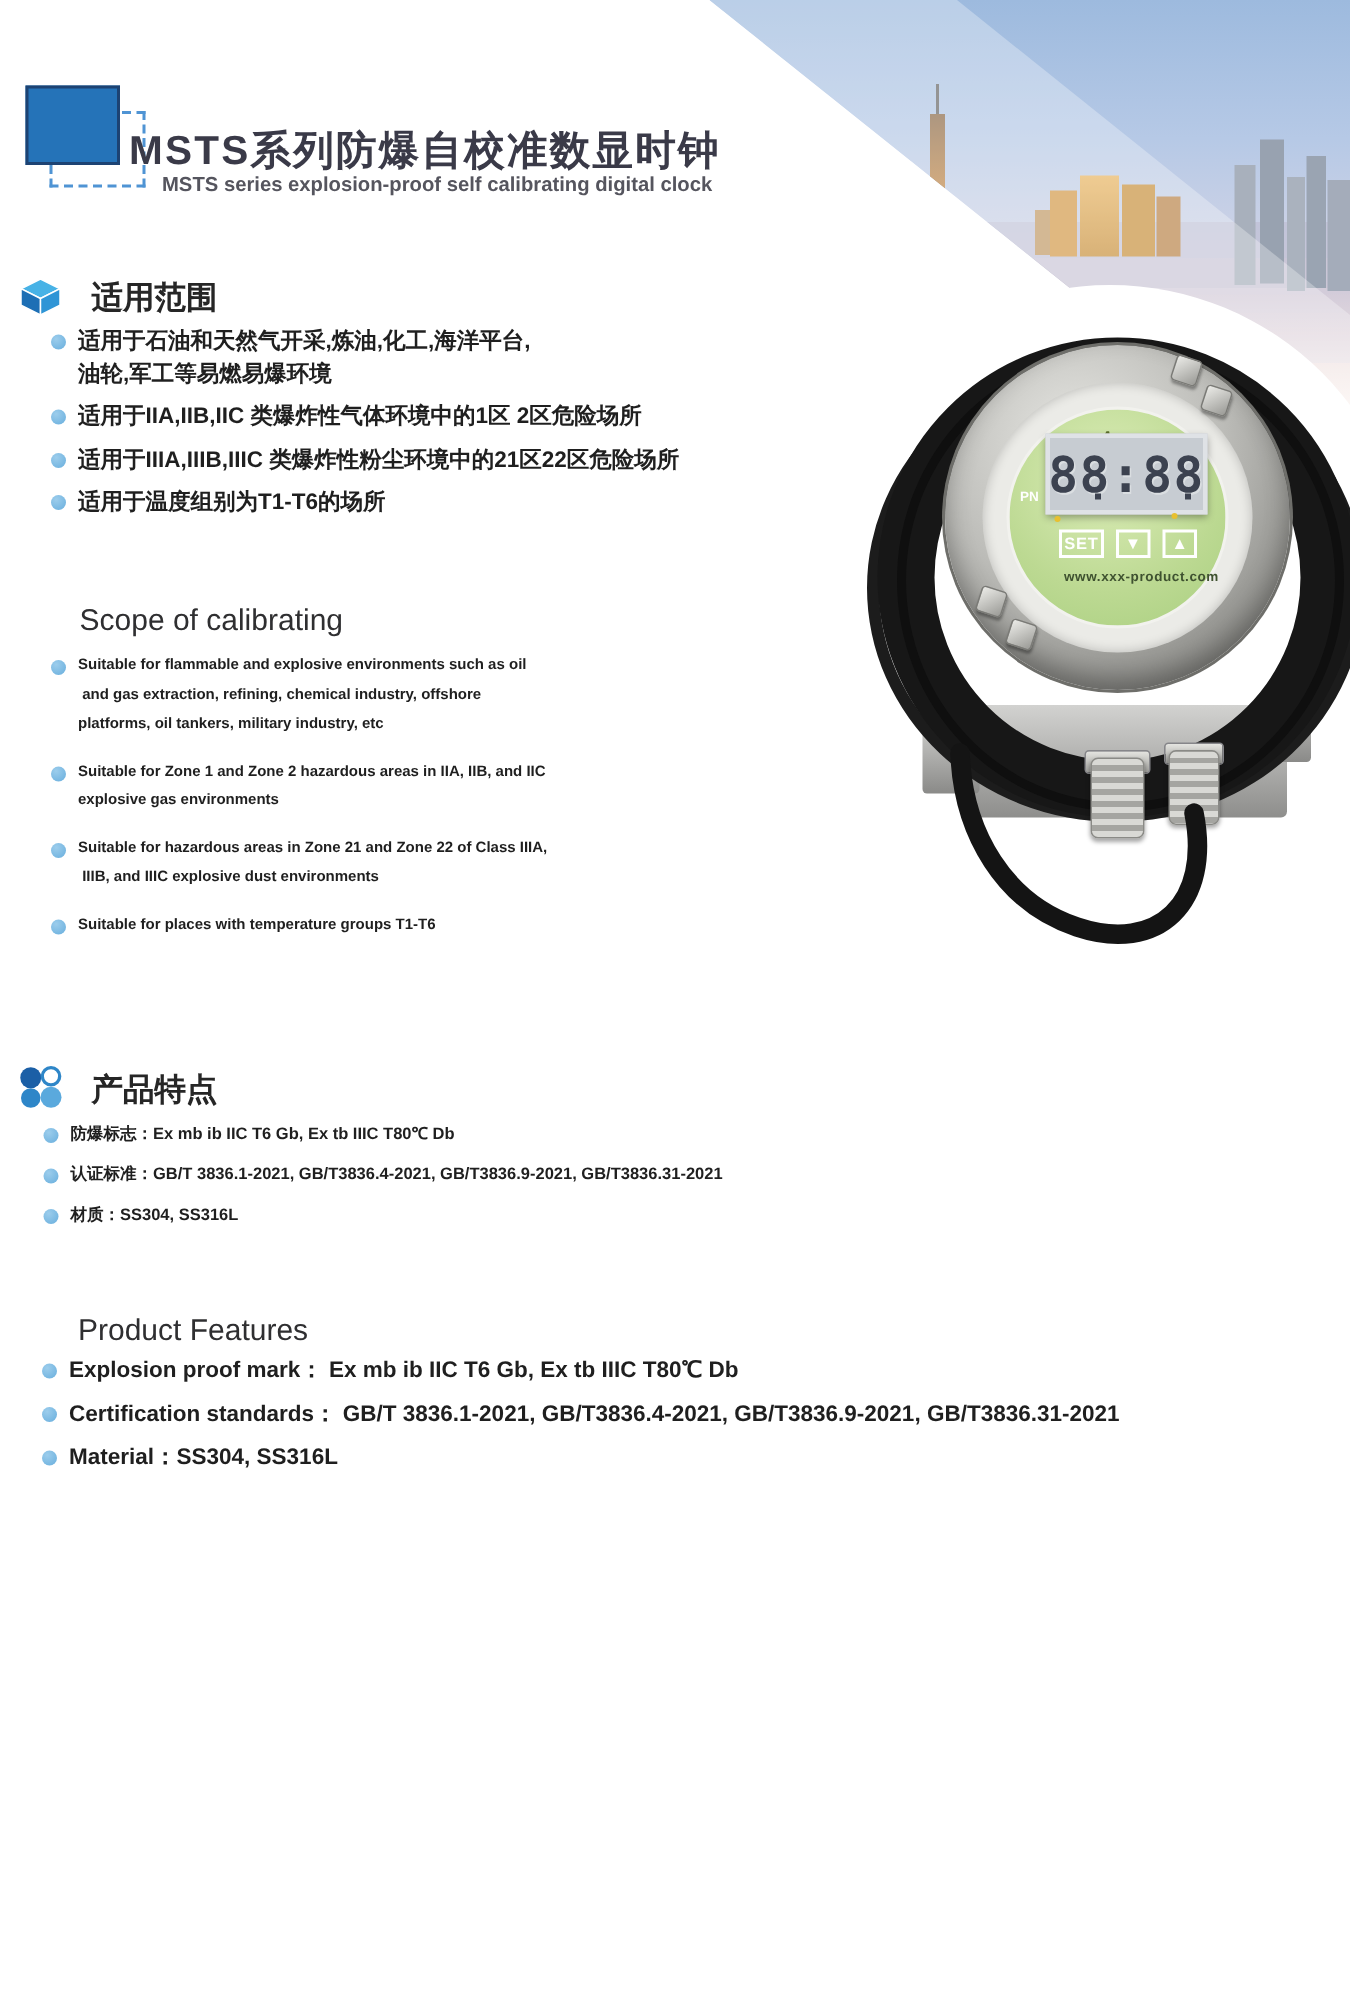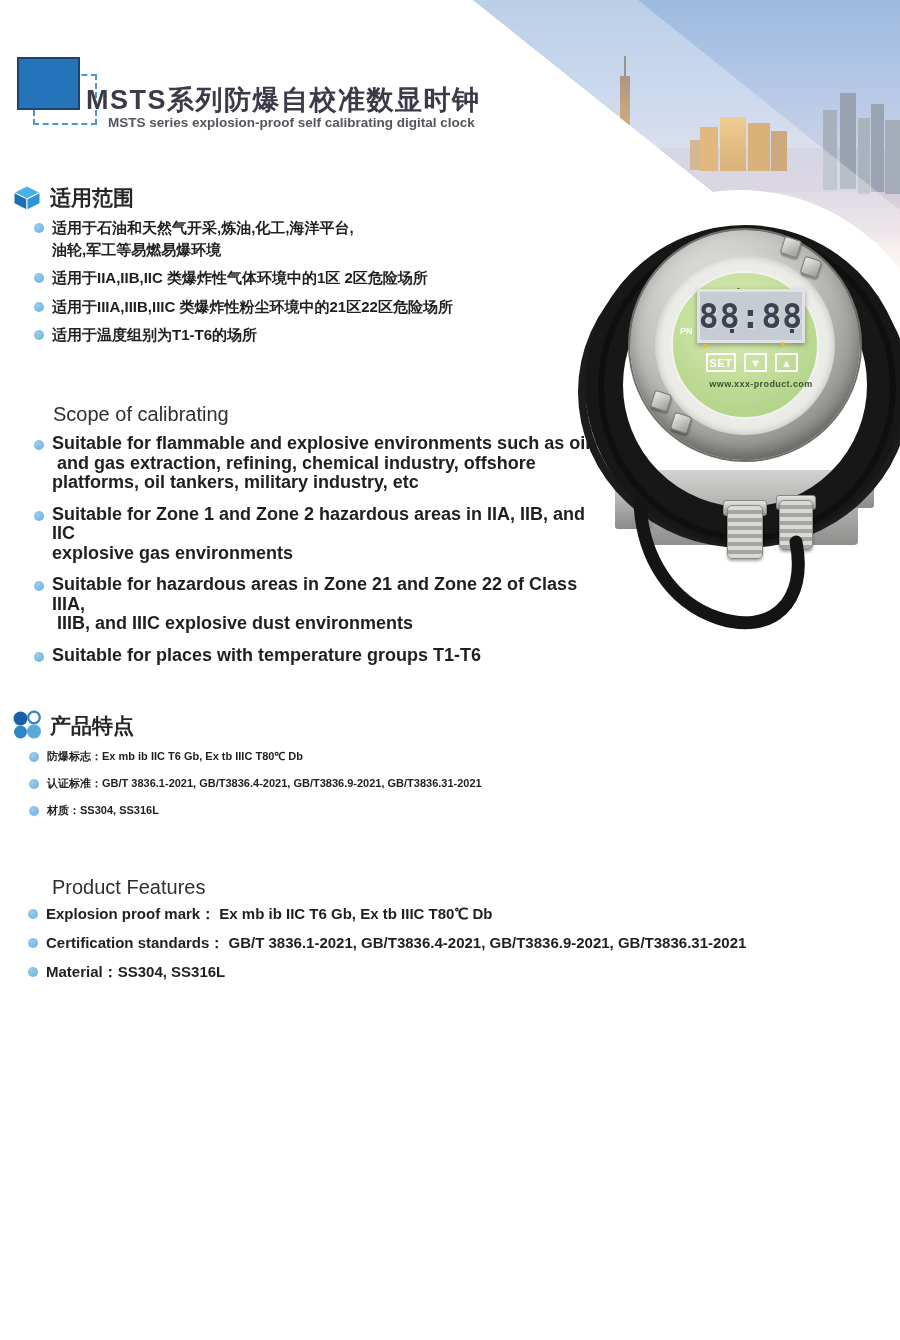--- a/index.html
+++ b/index.html
@@ -7,32 +7,32 @@
         font-family:"Liberation Sans",sans-serif;color:#222;}
   .abs{position:absolute;}
 
   
   .logo-dashed{left:33px;top:74px;width:60px;height:47px;border:2px dashed #4f94d4;z-index:3;}
   .logo-solid{left:17px;top:57px;width:59px;height:49px;background:#2573b8;border:2px solid #1d4373;z-index:4;}
   .title-cn{left:86px;top:82px;font-size:27px;font-weight:700;color:#3a3a48;letter-spacing:1.5px;z-index:5;white-space:nowrap;}
   .title-en{left:108px;top:115px;font-size:13.5px;font-weight:700;color:#55555e;z-index:5;white-space:nowrap;}
 
   
-  .sec-head-cn{font-size:21px;font-weight:700;color:#262626;white-space:nowrap;z-index:5;}
+  .sec-head-cn{font-size:21px;font-weight:700;color:#262626;white-space:nowrap;z-index:5;margin-left:11px;}
   .sec-head-en{font-size:20px;font-weight:400;color:#2f2f31;white-space:nowrap;z-index:5;}
 
   
   .blist{z-index:5;}
   .bullet-item{display:flex;align-items:flex-start;}
   .dot{flex:none;width:10px;height:10px;border-radius:50%;
        background:radial-gradient(circle at 35% 30%,#9ccdec,#68aedd);margin:6px 8px 0 0;}
   .li-text{white-space:pre-wrap;}
   .cn-list .li-text{font-size:15px;font-weight:700;line-height:21.5px;color:#1f1f1f;}
   .cn-list .bullet-item{margin-bottom:7px;}
-  .en-list .li-text{font-size:18px;font-weight:700;line-height:19.5px;color:#1f1f1f;}
+  .en-list .li-text{font-size:10px;font-weight:700;line-height:19.5px;color:#1f1f1f;}
   .en-list .bullet-item{margin-bottom:12px;}
   .feat-cn-list .li-text{font-size:11px;font-weight:700;line-height:21px;color:#1f1f1f;}
   .feat-cn-list .bullet-item{margin-bottom:6px;}
   .feat-en-list .li-text{font-size:15px;font-weight:700;line-height:21px;color:#1f1f1f;}
   .feat-en-list .bullet-item{margin-bottom:8px;}
 
   
   .photo{left:440px;top:0;width:460px;height:330px;z-index:1;overflow:hidden;
          clip-path:polygon(33px 0,460px 0,460px 330px,446px 330px);
          background:linear-gradient(180deg,#9dbade 0%,#b6c9e6 28%,#cfd3e6 50%,#e3cfd2 68%,#efd9d2 82%,#ffffff 100%);}

